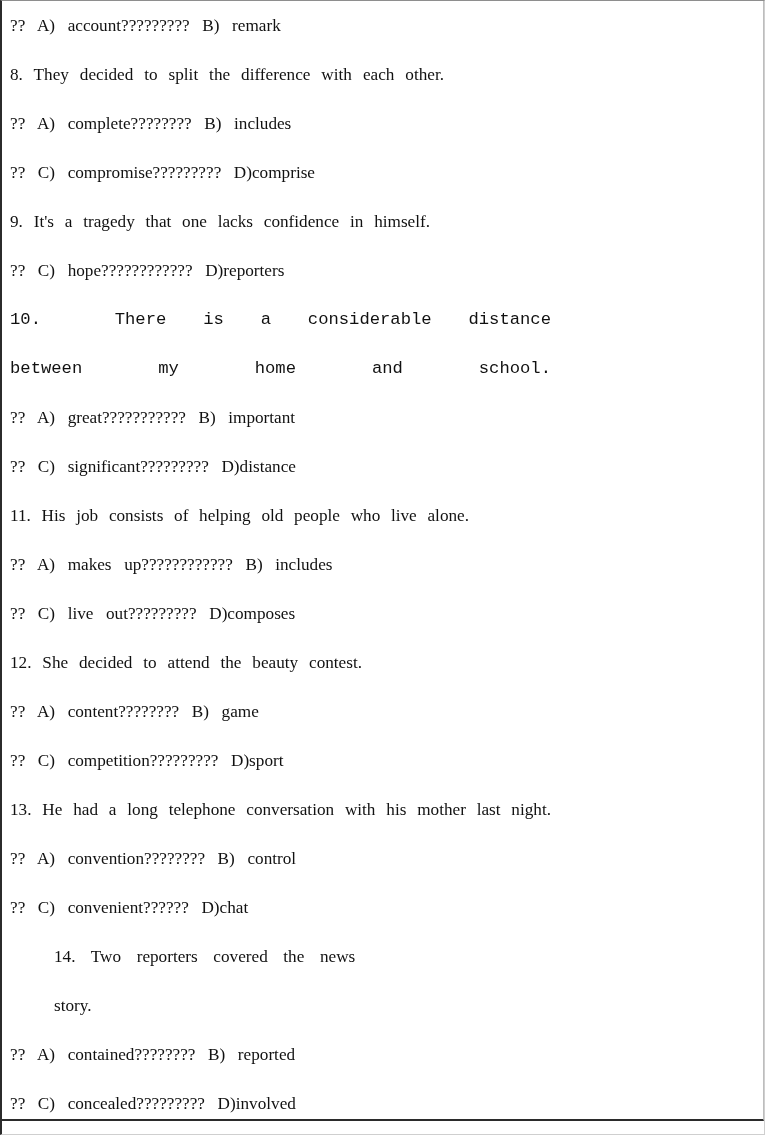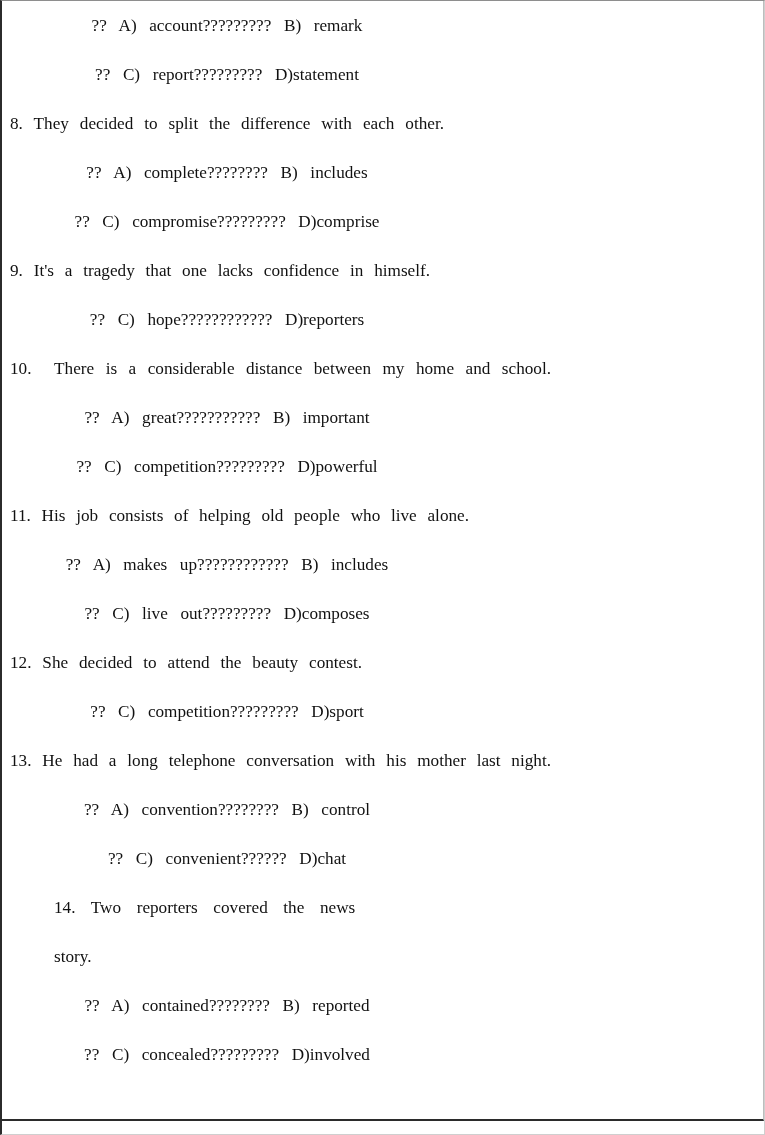--- a/index.html
+++ b/index.html
@@ -67,58 +67,58 @@
   }
 
   p.stem.short {
     text-align: left;
     text-align-last: left;
     word-spacing: 3.5px;
     margin-left: 44px;
   }
 
   p.opt {
-    text-align: center;
+    text-align: left;
     word-spacing: 2px;
   }
 
   .w-narrow  { width: 434px; }
   .w-mid     { width: 420px; }
-  .w-widest  { width: 541px; }
+  .w-widest  { width: 541px; font-family: Liberation Mono, monospace; }
   .w-q11     { width: 459px; }
   .w-q13     { width: 541px; }
   .w-q12     { width: 352px; }
   .w-q14     { width: 335px; }
 </style>
 </head>
 <body>
 
 <div id="page-frame">
   <div id="text-cell">
     <div id="doc-body">
 
       <p class="line opt w-narrow">??  A)  account?????????  B)  remark</p>
-      <p class="line opt w-narrow">??  C)  report?????????  D)statement</p>
 
       <p class="line stem w-narrow">8.  They  decided  to  split  the  difference  with  each  other.</p>
       <p class="line opt w-narrow">??  A)  complete????????  B)  includes</p>
       <p class="line opt w-narrow">??  C)  compromise?????????  D)comprise</p>
 
       <p class="line stem w-mid">9.  It's  a  tragedy  that  one  lacks  confidence  in  himself.</p>
       <p class="line opt w-narrow">??  C)  hope????????????  D)reporters</p>
 
       <p class="line stem w-widest">10.    There  is  a  considerable  distance  between  my  home  and  school.</p>
       <p class="line opt w-narrow">??  A)  great???????????  B)  important</p>
-      <p class="line opt w-narrow">??  C)  competition?????????  D)powerful</p>
+      <p class="line opt w-narrow">??  C)  significant?????????  D)distance</p>
 
       <p class="line stem w-q11">11.  His  job  consists  of  helping  old  people  who  live  alone.</p>
       <p class="line opt w-narrow">??  A)  makes  up????????????  B)  includes</p>
       <p class="line opt w-narrow">??  C)  live  out?????????  D)composes</p>
 
       <p class="line stem w-q12">12.  She  decided  to  attend  the  beauty  contest.</p>
+      <p class="line opt w-narrow">??  A)  content????????  B)  game</p>
       <p class="line opt w-narrow">??  C)  competition?????????  D)sport</p>
 
       <p class="line stem w-q13">13.  He  had  a  long  telephone  conversation  with  his  mother  last  night.</p>
       <p class="line opt w-narrow">??  A)  convention????????  B)  control</p>
       <p class="line opt w-narrow">??  C)  convenient??????  D)chat</p>
 
       <p class="line stem short w-q14">14.  Two  reporters  covered  the  news  story.</p>
       <p class="line opt w-narrow">??  A)  contained????????  B)  reported</p>
       <p class="line opt w-narrow">??  C)  concealed?????????  D)involved</p>
 

